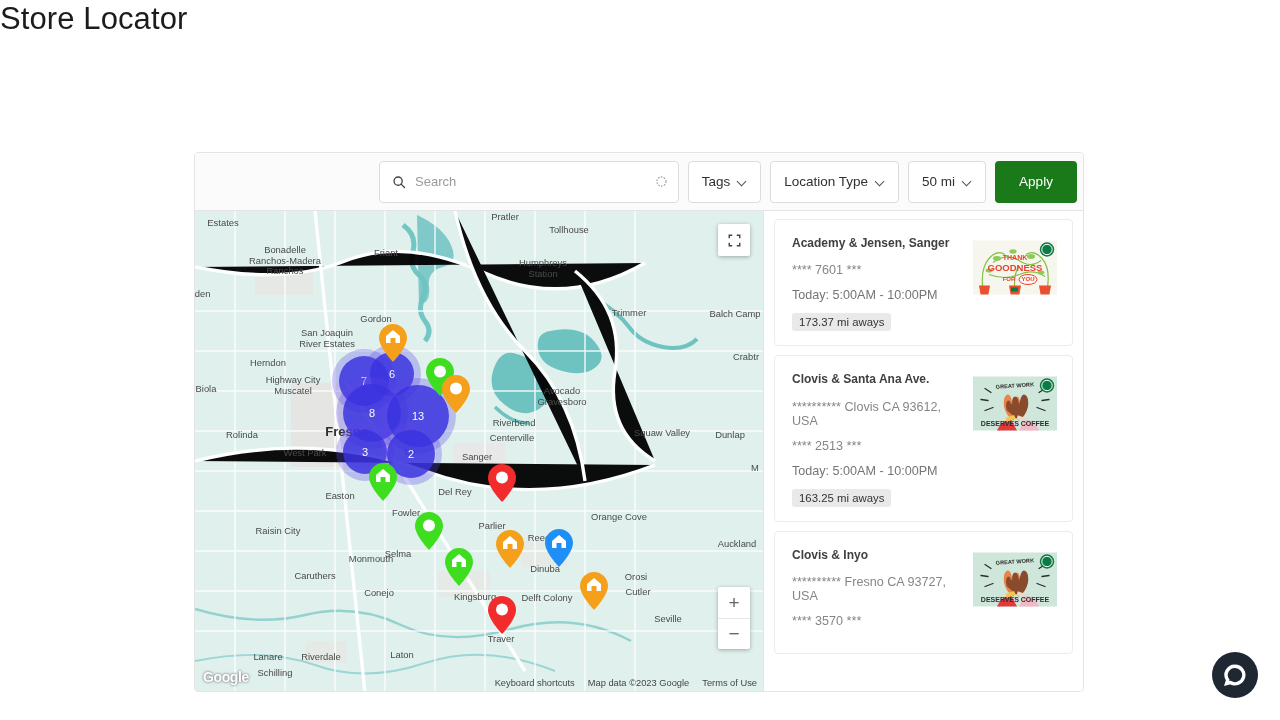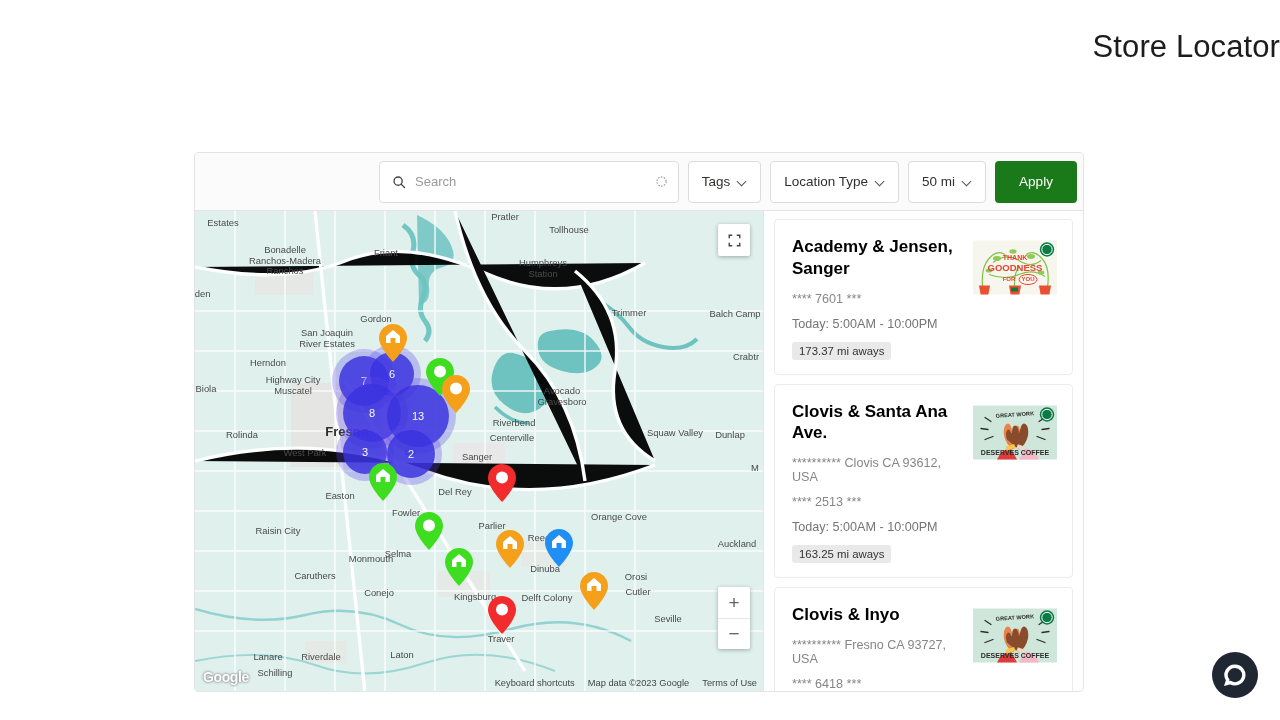--- a/index.html
+++ b/index.html
@@ -4,21 +4,21 @@
 <style>
   * { box-sizing: border-box; margin: 0; padding: 0; }
   html, body {
     width: 1280px; height: 720px;
     background: #ffffff;
     font-family: "Liberation Sans", sans-serif;
     overflow: hidden;
   }
 
   
-  .page-header { padding-top: 28px; text-align: right; }
+  .page-header { text-align: left; }
   .page-title {
     font-size: 31px; font-weight: 400; color: #1c1c1c;
     letter-spacing: .1px; line-height: 1.2;
   }
   .page-subtitle {
     margin-top: 24px; font-size: 14.5px; color: #3c3c3c; font-weight: 400;
   }
 
   
   .locator {
@@ -156,21 +156,21 @@
   .results-inner { padding: 8px 10px 0 10px; }
   .result-card {
     border: 1px solid #ececec; border-radius: 4px;
     padding: 16px 15px 14px 17px;
     margin-bottom: 9px;
     display: flex; gap: 10px;
     background: #fff;
   }
   .rc-main { flex: 1; min-width: 0; }
   .rc-title {
-    font-size: 17px; font-weight: 700; color: #000000;
+    font-size: 12px; font-weight: 700; color: #404040;
     line-height: 1.28; margin-bottom: 12px;
   }
   .rc-line { font-size: 12.6px; color: #868686; margin-bottom: 11px; }
   .rc-hours { font-size: 12.6px; color: #757575; margin-bottom: 10px; }
   .rc-badge {
     display: inline-block; background: #e9e9e9; color: #333;
     font-size: 11.4px; padding: 3px 7px; border-radius: 3px;
   }
   .rc-thumb {
     width: 84px; height: 63px; flex: 0 0 84px;
@@ -320,21 +320,21 @@
           <div class="map-label" style="left: 282px; top: 246px;">Sanger</div>
           <div class="map-label" style="left: 215px; top: 241px;">Lo</div>
           <div class="map-label" style="left: 350px; top: 327px;">Reedley</div>
           <div class="map-label" style="left: 350px; top: 358px;">Dinuba</div>
           <div class="map-label" style="left: 352px; top: 387px;">Delft Colony</div>
           <div class="map-label" style="left: 441px; top: 366px;">Orosi</div>
           <div class="map-label" style="left: 443px; top: 381px;">Cutler</div>
           <div class="map-label" style="left: 424px; top: 306px;">Orange Cove</div>
           <div class="map-label" style="left: 319px; top: 212px;">Riverbend</div>
           <div class="map-label" style="left: 317px; top: 227px;">Centerville</div>
-          <div class="map-label" style="left: 480px; top: 222px;">Squaw Valley</div>
+          <div class="map-label" style="left: 467px; top: 222px;">Squaw Valley</div>
           <div class="map-label" style="left: 535px; top: 224px;">Dunlap</div>
           <div class="map-label" style="left: 367px; top: 186px;">Avocado
 Gravesboro</div>
           <div class="map-label" style="left: 542px; top: 333px;">Auckland</div>
           <div class="map-label" style="left: 473px; top: 408px;">Seville</div>
           <div class="map-label" style="left: 537px; top: 412px;">El</div>
           <div class="map-label" style="left: 306px; top: 428px;">Traver</div>
           <div class="map-label" style="left: 310px; top: 6px;">Pratler</div>
           <div class="map-label" style="left: 374px; top: 19px;">Tollhouse</div>
           <div class="map-label" style="left: 348px; top: 58px;">Humphreys
@@ -503,21 +503,21 @@
                 <text x="42" y="49" font-size="7" font-weight="bold" fill="#2d2d2d" text-anchor="middle" font-family="Liberation Sans, sans-serif">DESERVES COFFEE</text>
                 <circle cx="74" cy="9" r="7.2" fill="#0c7a45"></circle>
                 <circle cx="74" cy="9" r="5.2" fill="none" stroke="#fff" stroke-width="1"></circle>
               </svg>
             </div>
           </div>
           <div class="result-card">
             <div class="rc-main">
               <div class="rc-title">Clovis &amp; Inyo</div>
               <div class="rc-line">********** Fresno CA 93727, USA</div>
-              <div class="rc-line">**** 6418 ***</div>
+              <div class="rc-line">**** 3570 ***</div>
             </div>
             <div class="rc-thumb">
               <svg viewBox="0 0 84 54">
                 <rect width="84" height="54" fill="#cfe6da"></rect>
                 <g stroke="#2d2d2d" stroke-width="1.3" stroke-linecap="round">
                   <path d="M18 16 l-6 -4"></path>
                   <path d="M15 24 l-7 -1"></path>
                   <path d="M20 31 l-8 3"></path>
                   <path d="M66 16 l6 -4"></path>
                   <path d="M69 24 l7 -1"></path>

